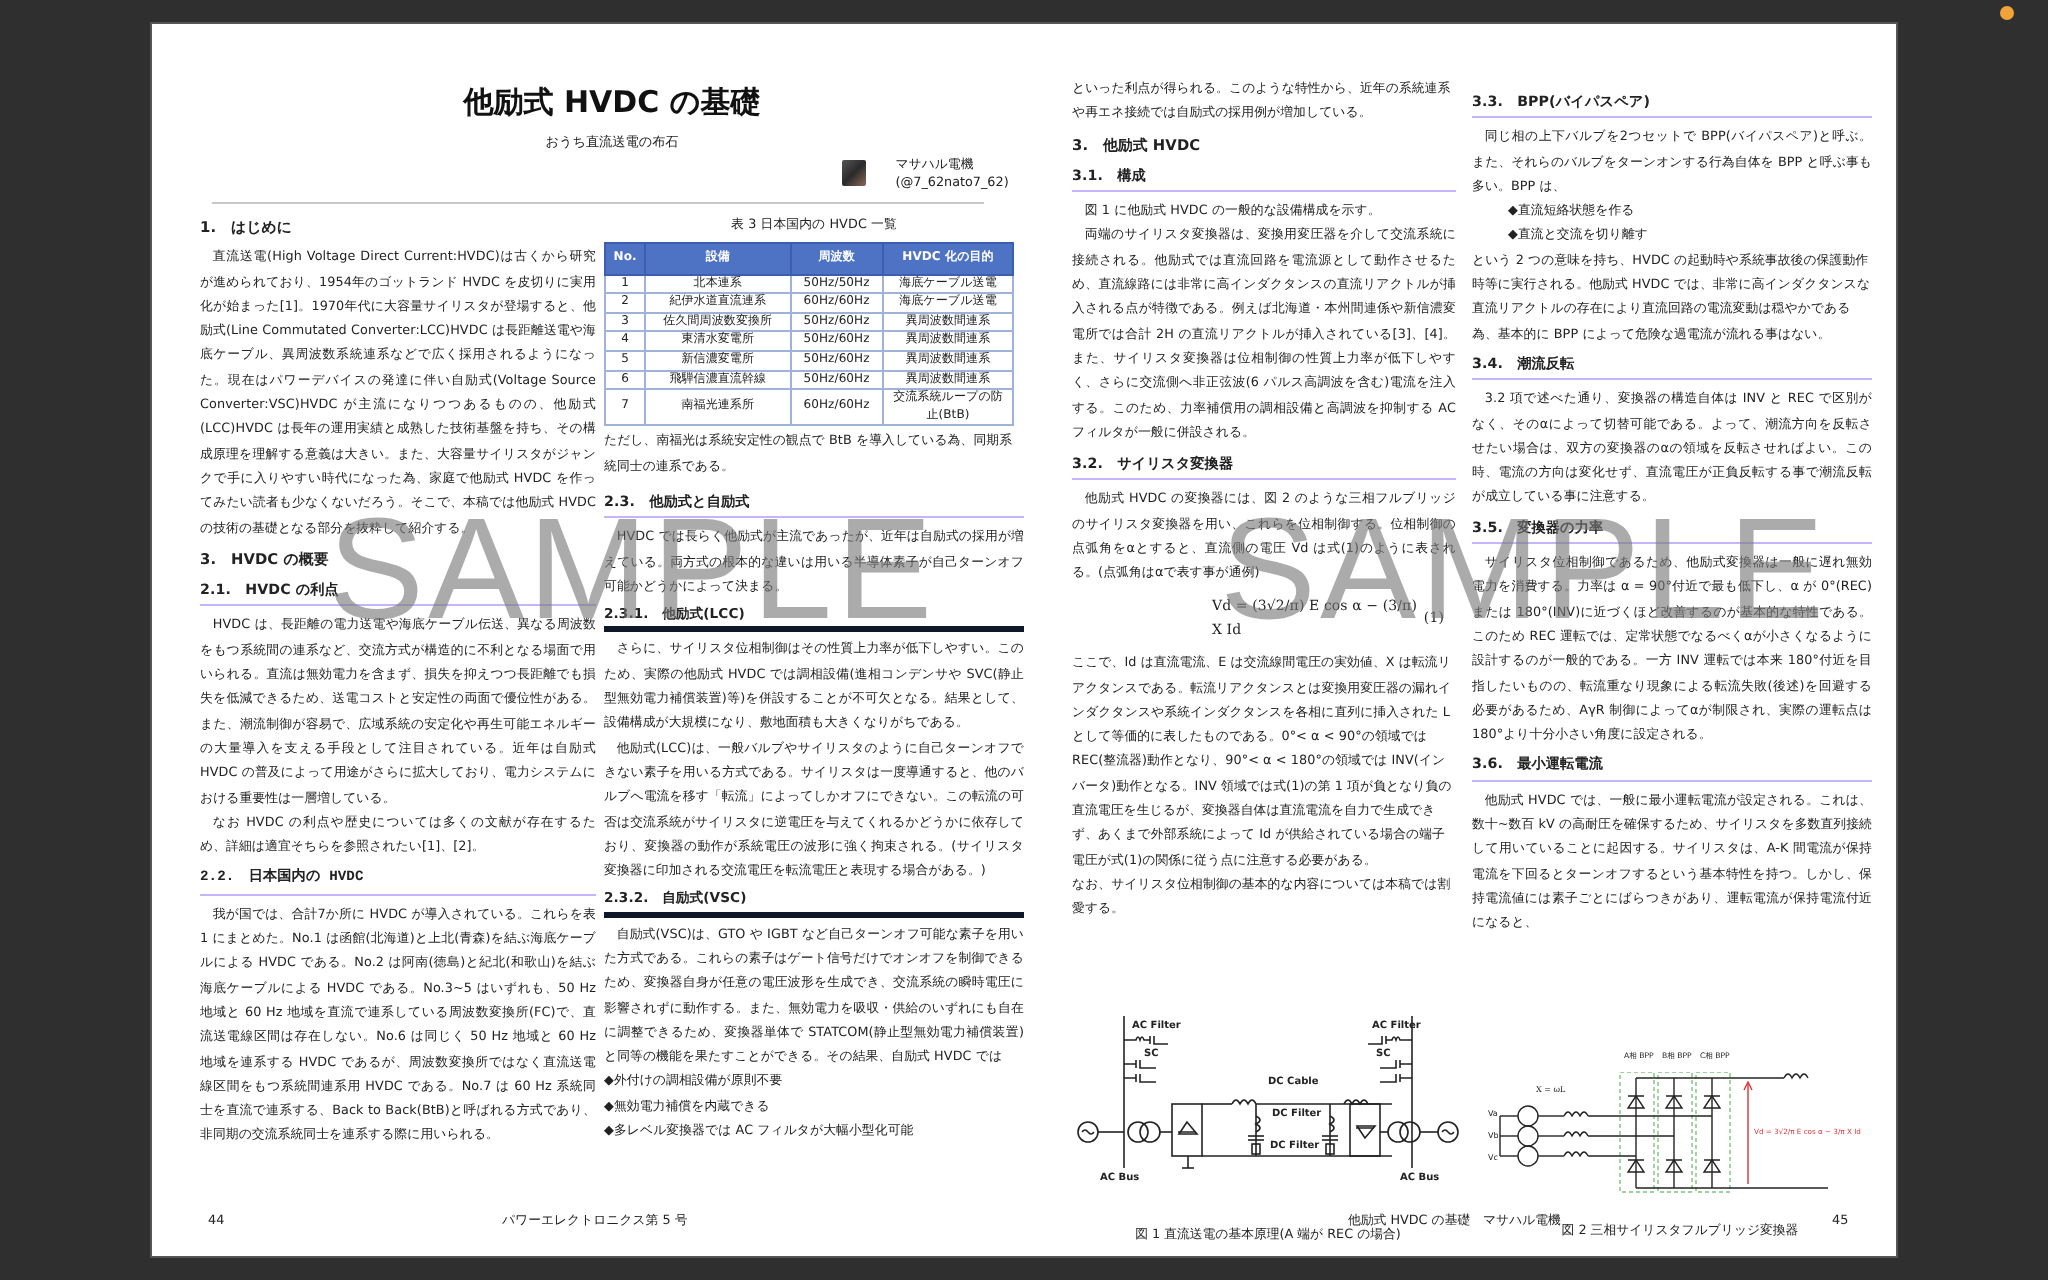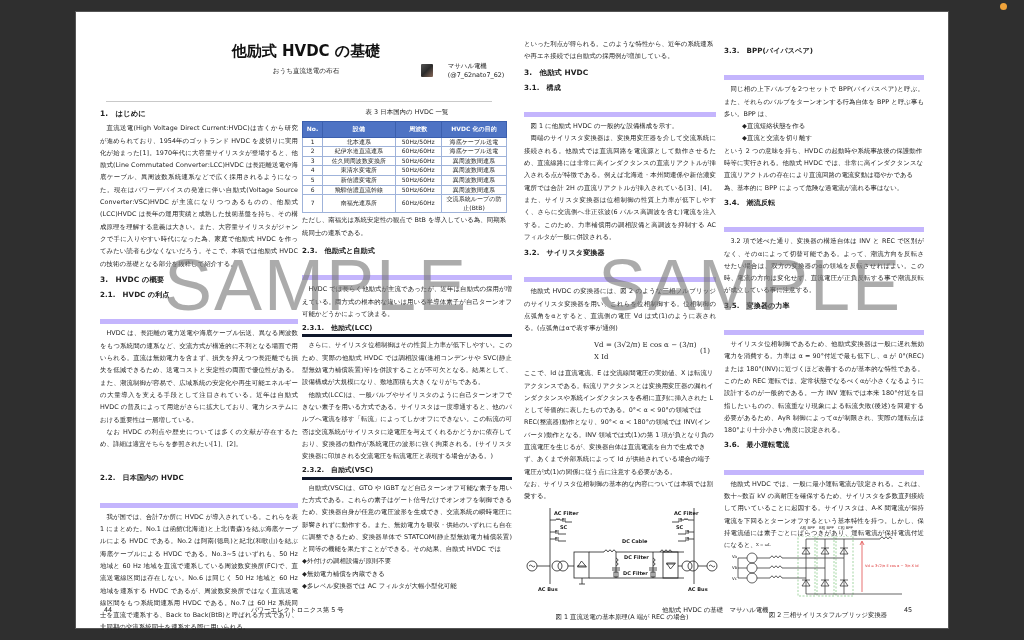--- a/index.html
+++ b/index.html
@@ -8,34 +8,34 @@
     background:#2f2f2f; position:relative;
     font-family:"DejaVu Sans", sans-serif; color:#222;
   }
   .status-dot { position:absolute; left:1000px; top:3px; width:7px; height:7px; border-radius:50%; background:#f0a33a; }
   .spread {
     position:absolute; left:76px; top:12px; width:872px; height:616px;
     background:#fff; box-shadow:0 0 0 1px #555;
   }
   .page { position:absolute; top:0; height:524px; }
   .page.left { left:0; width:452px; }
-  .page.right { left:440px; width:420px; }
+  .page.right { left:452px; width:420px; }
   .col { position:absolute; font-size:6.4px; line-height:12.3px; letter-spacing:0.05px; }
   .p { text-indent:1em; margin:0; text-align:justify; }
   .h1 { font-weight:bold; font-size:7.4px; margin:4px 0 2px 0; }
-  .h2 { font-weight:bold; font-size:7.1px; margin:3px 0 3px 0; border-bottom:5px solid #c4b5fd; padding-bottom:18px; }
+  .h2 { font-weight:bold; font-size:7.1px; margin:3px 0 3px 0; border-bottom:1px solid #c4b5fd; padding-bottom:1px; }
   .h3 { font-weight:bold; font-size:6.8px; margin:2px 0 2px 0; border-bottom:3px solid #0f172a; }
   .bullet { margin:0; }
   .bullet.indent { padding-left:18px; }
   .title {
     position:absolute; left:140px; top:30px; width:180px; text-align:center;
     font-size:15px; font-weight:bold; color:#111;
   }
   .subtitle { position:absolute; left:180px; top:55px; width:100px; text-align:center; font-size:6.6px; }
-  .author { position:absolute; left:300px; top:50px; display:flex; align-items:center; gap:15px; font-size:6.4px;padding-left:45px; }
+  .author { position:absolute; left:300px; top:66px; display:flex; align-items:center; gap:15px; font-size:6.4px;padding-left:45px; }
   .avatar { width:14px; height:13px; background:linear-gradient(135deg,#555,#2a2a2a 50%,#8a6a5a); border-radius:1px; }
   .hr { position:absolute; left:30px; top:89px; width:386px; height:1px; background:#c9c9c9; }
   table.hvdc { border-collapse:collapse; font-size:6px; width:205px; }
   table.hvdc th { background:#4e73c4; color:#fff; font-weight:bold; padding:1px 2px; border:1px solid #3b5fae; }
   table.hvdc td { border:1px solid #9fb3da; padding:0 2px; text-align:center; line-height:8.6px; }
   .tcap { text-align:center; font-size:6.4px; margin-bottom:3px; }
   .folio { position:absolute; top:594px; font-size:6.4px; }
   .watermark {
     position:absolute; top:232px; font-family:Liberation Sans, sans-serif;
     font-size:72px; color:rgba(120,120,120,0.62); letter-spacing:2px; pointer-events:none;
@@ -60,21 +60,21 @@
     </div>
     <div class="hr"></div>
 
     <div class="col" style="left:24px; top:92px; width:198px;">
       <div class="h1">1.　はじめに</div>
       <p class="p">直流送電(High Voltage Direct Current:HVDC)は古くから研究が進められており、1954年のゴットランド HVDC を皮切りに実用化が始まった[1]。1970年代に大容量サイリスタが登場すると、他励式(Line Commutated Converter:LCC)HVDC は長距離送電や海底ケーブル、異周波数系統連系などで広く採用されるようになった。現在はパワーデバイスの発達に伴い自励式(Voltage Source Converter:VSC)HVDC が主流になりつつあるものの、他励式(LCC)HVDC は長年の運用実績と成熟した技術基盤を持ち、その構成原理を理解する意義は大きい。また、大容量サイリスタがジャンクで手に入りやすい時代になった為、家庭で他励式 HVDC を作ってみたい読者も少なくないだろう。そこで、本稿では他励式 HVDC の技術の基礎となる部分を抜粋して紹介する。</p>
       <div class="h1">3.　HVDC の概要</div>
       <div class="h2">2.1.　HVDC の利点</div>
       <p class="p">HVDC は、長距離の電力送電や海底ケーブル伝送、異なる周波数をもつ系統間の連系など、交流方式が構造的に不利となる場面で用いられる。直流は無効電力を含まず、損失を抑えつつ長距離でも損失を低減できるため、送電コストと安定性の両面で優位性がある。また、潮流制御が容易で、広域系統の安定化や再生可能エネルギーの大量導入を支える手段として注目されている。近年は自励式 HVDC の普及によって用途がさらに拡大しており、電力システムにおける重要性は一層増している。</p>
       <p class="p">なお HVDC の利点や歴史については多くの文献が存在するため、詳細は適宜そちらを参照されたい[1]、[2]。</p>
-      <div class="h2" style="margin-top:22px;">2.2.　日本国内の HVDC</div>
+      <div class="h2" style="margin-top:4px;font-family:Liberation Mono, monospace;">2.2.　日本国内の HVDC</div>
       <p class="p">我が国では、合計7か所に HVDC が導入されている。これらを表 1 にまとめた。No.1 は函館(北海道)と上北(青森)を結ぶ海底ケーブルによる HVDC である。No.2 は阿南(徳島)と紀北(和歌山)を結ぶ海底ケーブルによる HVDC である。No.3~5 はいずれも、50 Hz 地域と 60 Hz 地域を直流で連系している周波数変換所(FC)で、直流送電線区間は存在しない。No.6 は同じく 50 Hz 地域と 60 Hz 地域を連系する HVDC であるが、周波数変換所ではなく直流送電線区間をもつ系統間連系用 HVDC である。No.7 は 60 Hz 系統同士を直流で連系する、Back to Back(BtB)と呼ばれる方式であり、非同期の交流系統同士を連系する際に用いられる。</p>
     </div>
 
     <div class="col" style="left:226px; top:94px; width:210px;">
       <div class="tcap">表 3 日本国内の HVDC 一覧</div>
       <table class="hvdc">
         <thead>
           <tr>
             <th>No.</th>
             <th>設備</th>

